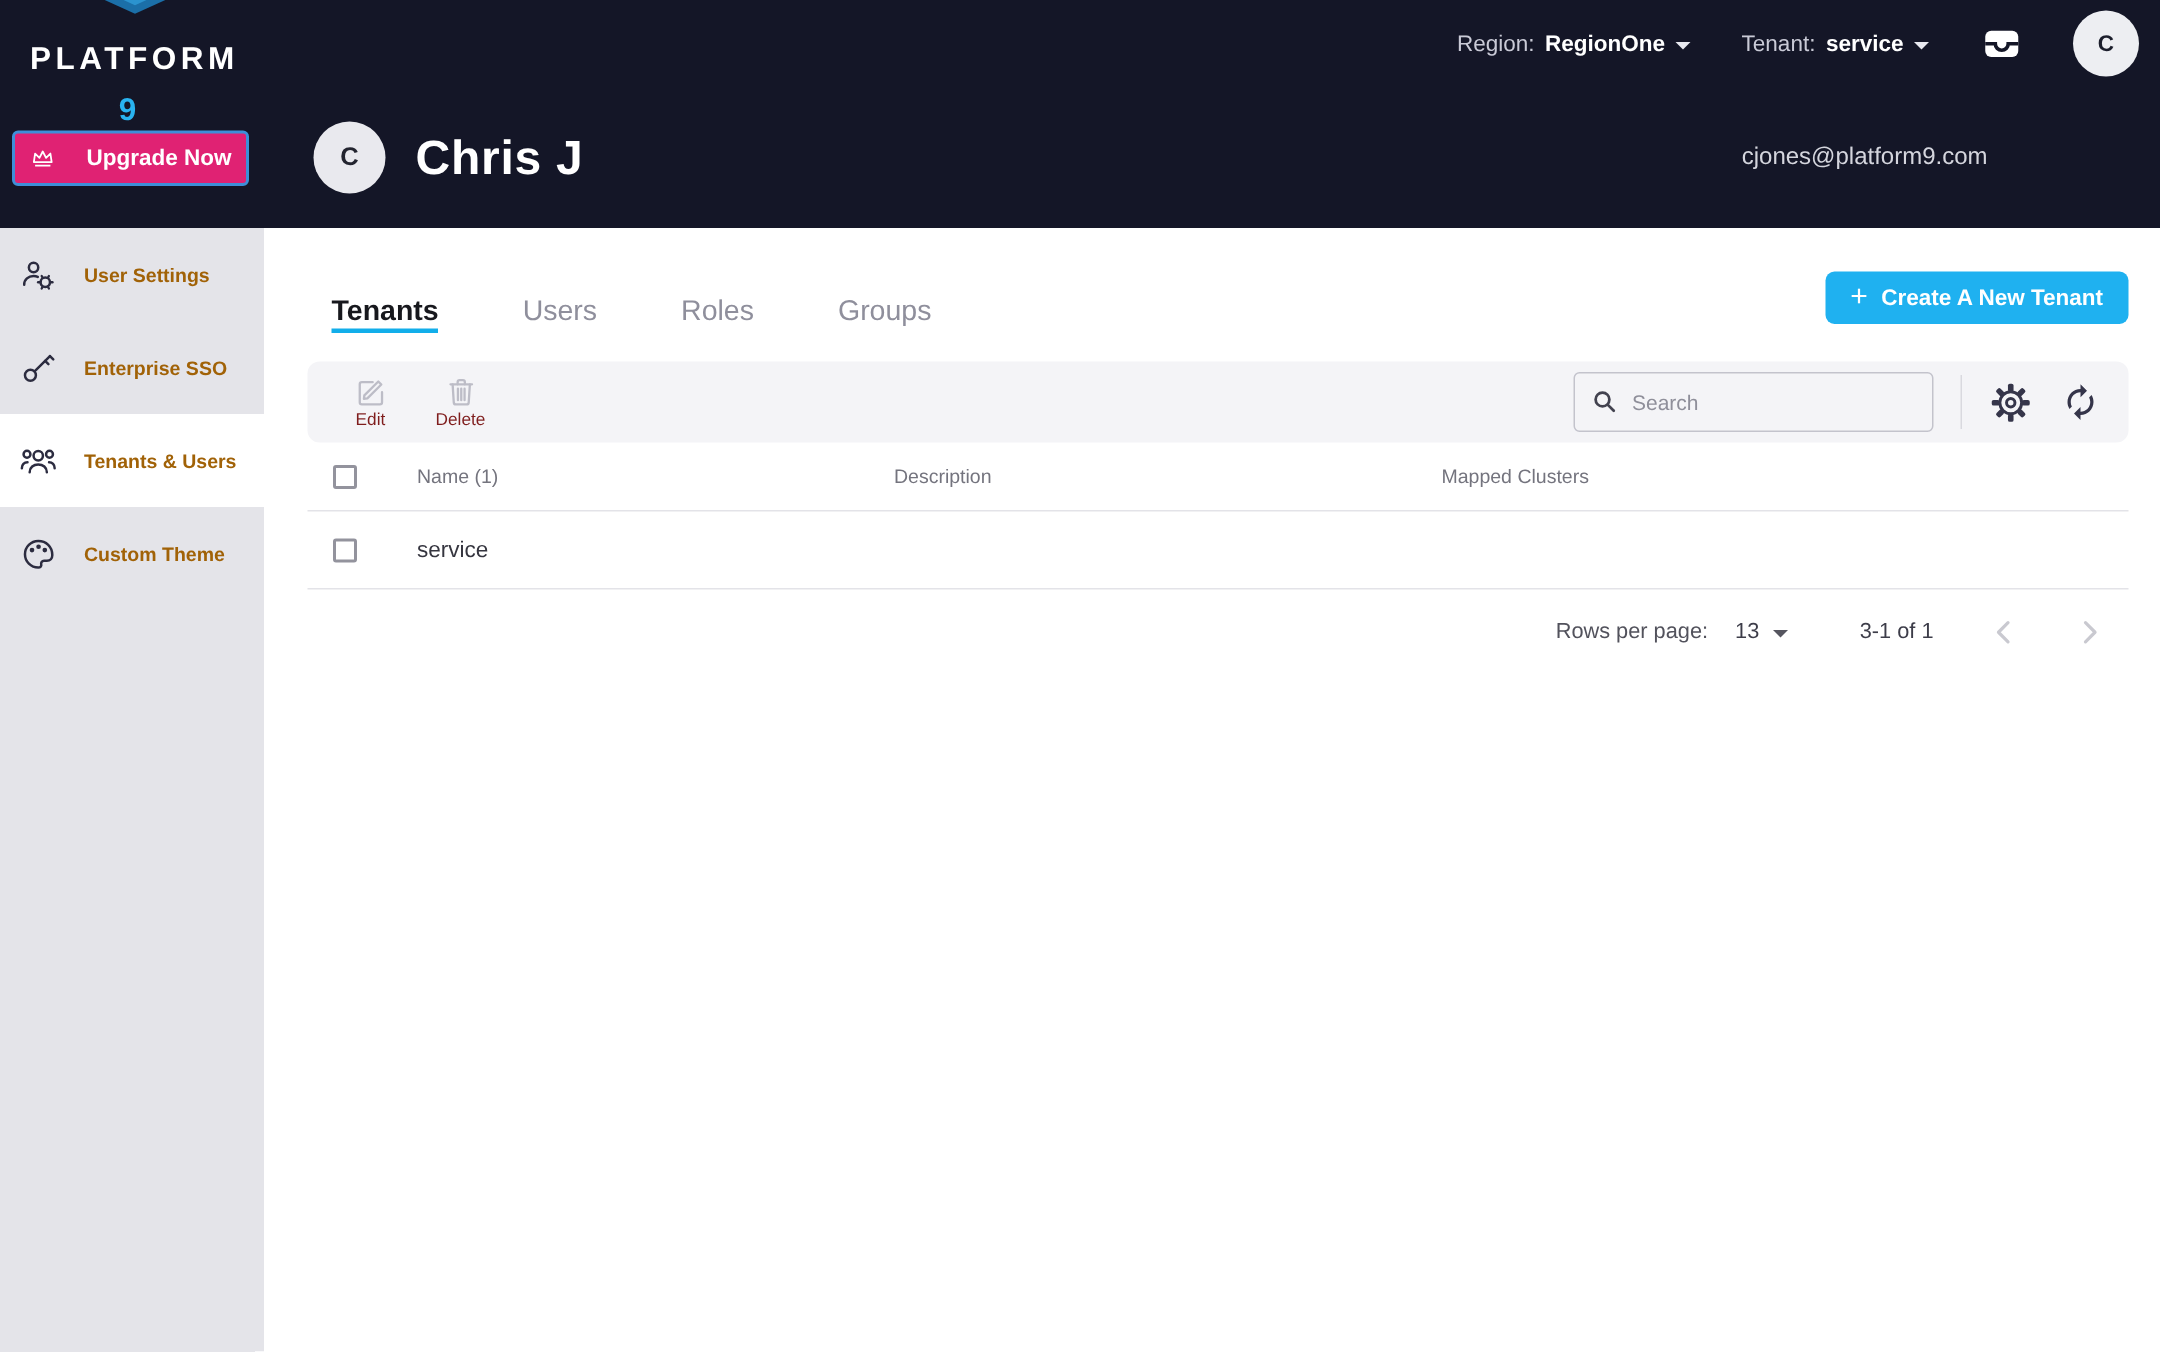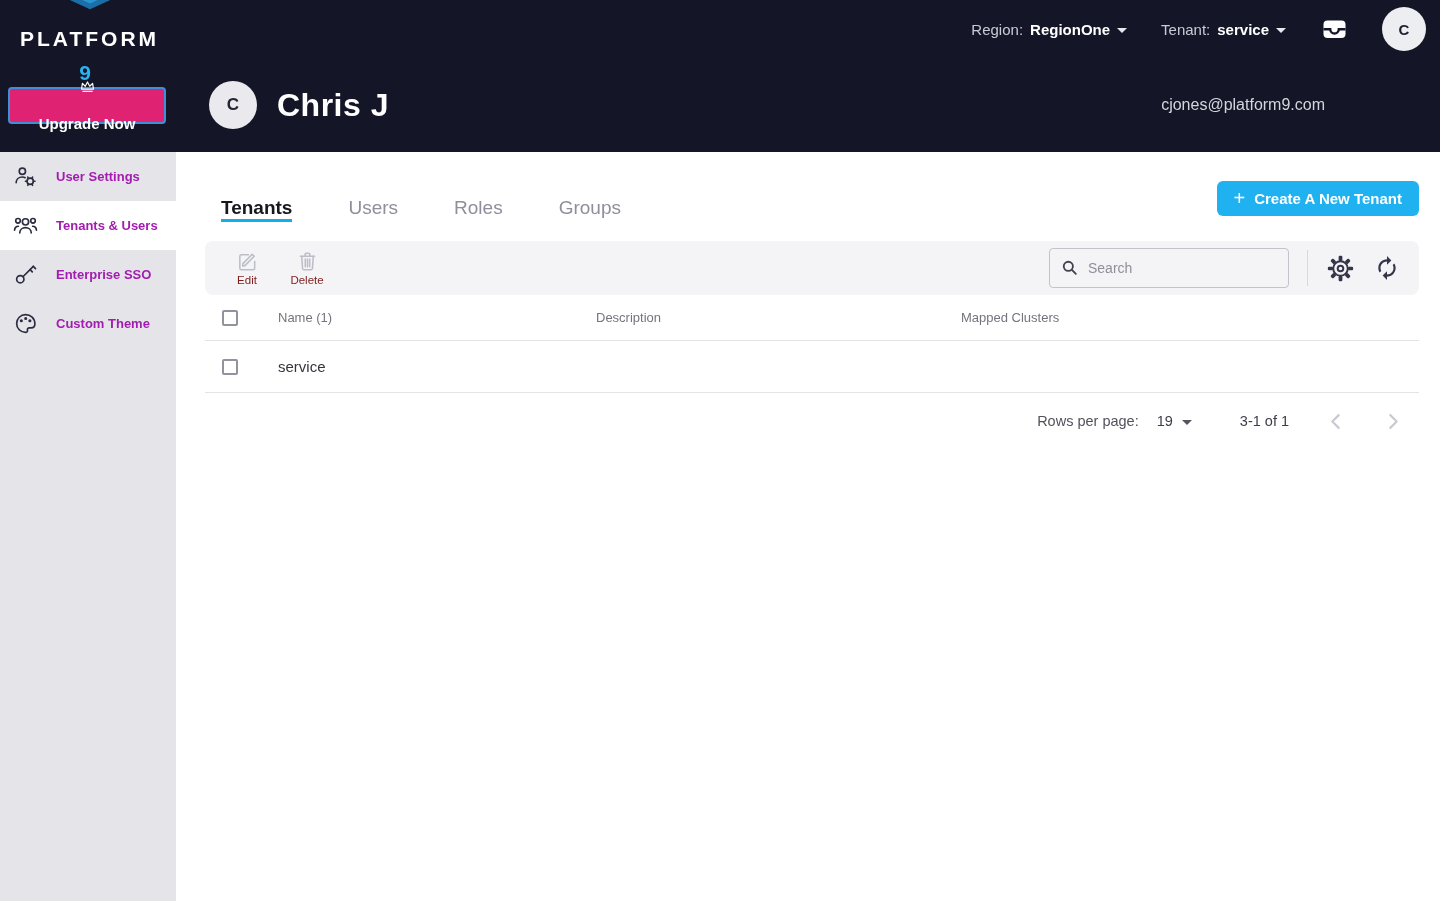--- a/index.html
+++ b/index.html
@@ -16,31 +16,31 @@
   .tb-select { display:flex; align-items:center; gap:7px; font-size:15px; color:#c9cad6; cursor:pointer; }
   .tb-select b { color:#fff; font-weight:700; }
   .caret { width:0; height:0; border-left:5px solid transparent; border-right:5px solid transparent;
            border-top:5px solid #e8e9f0; margin-top:2px; }
   .tb-avatar { width:44px; height:44px; border-radius:50%; background:#edeef2; color:#1c1e2c;
     display:flex; align-items:center; justify-content:center; font-size:15px; font-weight:600; cursor:pointer; }
 
   .profile-row { height:94px; display:flex; align-items:center; }
   .upgrade-btn { margin-left:8px; width:158px; height:37px; background:#e02273;
     border:2px solid #3e8fd8; border-radius:4px; color:#fff; display:flex; align-items:center;
-    justify-content:center; gap:21px; font-size:15px; font-weight:600; cursor:pointer;flex-direction:column; }
+    justify-content:center; gap:21px; font-size:15px; font-weight:600; cursor:pointer; }
   .profile-avatar { margin-left:43px; width:48px; height:48px; border-radius:50%; background:#e9e9ee;
     color:#23242f; display:flex; align-items:center; justify-content:center; font-size:17px; font-weight:600; }
   .profile-name { margin-left:20px; font-size:32px; font-weight:700; letter-spacing:.5px; }
   .profile-email { margin-left:auto; margin-right:115px; font-size:16px; color:#d4d5dd; }
 
   
   .body-row { display:flex; height:749px; }
   .sidebar { width:176px; background:#e4e4e9; flex-shrink:0; }
-  .side-item { height:49px; display:flex; align-items:center; padding-left:12px; gap:18px;
-    cursor:pointer; color:#a21caf; }
+  .side-item { height:62px; display:flex; align-items:center; padding-left:12px; gap:18px;
+    cursor:pointer; color:#a16207; }
   .side-item.active { background:#fff; }
   .side-item .lbl { font-size:13px; font-weight:700; }
   .side-icon { width:26px; height:26px; display:flex; align-items:center; justify-content:center; }
 
   .content { flex:1; background:#fff; padding:0 21px 0 29px; }
 
   .tabs-row { display:flex; align-items:flex-end; padding-left:16px; margin-top:26px; height:44px; }
   .tab { font-size:19px; color:#8f8f9c; padding-bottom:0; margin-right:56px; cursor:pointer;
     border-bottom:3px solid transparent; }
   .tab.active { color:#17181d; font-weight:700; border-bottom-color:#12aeea; }
@@ -161,44 +161,44 @@
             <line x1="14.8" y1="19.4" x2="14.2" y2="20.5"></line>
             <line x1="13.1" y1="16.5" x2="11.9" y2="16.5"></line>
             <line x1="14.8" y1="13.6" x2="14.2" y2="12.5"></line>
             <line x1="18.2" y1="13.6" x2="18.8" y2="12.5"></line>
           </g>
         </svg>
       </span>
       <span class="lbl">User Settings</span>
     </div>
 
+    <div class="side-item">
+      <span class="side-icon">
+        <svg width="25" height="25" viewBox="0 0 24 24" fill="none" stroke="#2c2c40" stroke-width="1.6" stroke-linecap="round">
+          <circle cx="7" cy="16.5" r="3.5"></circle>
+          <line x1="9.8" y1="13.9" x2="19.5" y2="4.2"></line>
+          <line x1="19.5" y1="4.2" x2="21.6" y2="6.3"></line>
+          <line x1="16.4" y1="7.3" x2="18.5" y2="9.4"></line>
+        </svg>
+      </span>
+      <span class="lbl">Enterprise SSO</span>
+    </div>
+
     <div class="side-item active">
       <span class="side-icon">
         <svg width="25" height="25" viewBox="0 0 24 24" fill="none" stroke="#2c2c40" stroke-width="1.6" stroke-linecap="round">
           <circle cx="12" cy="8.5" r="3"></circle>
           <path d="M6.5 19c0-3 2.5-5 5.5-5s5.5 2 5.5 5"></path>
           <circle cx="4.8" cy="7.5" r="2.2"></circle>
           <path d="M1.5 16.5c0-2.3 1.5-3.8 3.6-3.8"></path>
           <circle cx="19.2" cy="7.5" r="2.2"></circle>
           <path d="M22.5 16.5c0-2.3-1.5-3.8-3.6-3.8"></path>
         </svg>
       </span>
       <span class="lbl">Tenants &amp; Users</span>
-    </div>
-
-    <div class="side-item">
-      <span class="side-icon">
-        <svg width="25" height="25" viewBox="0 0 24 24" fill="none" stroke="#2c2c40" stroke-width="1.6" stroke-linecap="round">
-          <circle cx="7" cy="16.5" r="3.5"></circle>
-          <line x1="9.8" y1="13.9" x2="19.5" y2="4.2"></line>
-          <line x1="19.5" y1="4.2" x2="21.6" y2="6.3"></line>
-          <line x1="16.4" y1="7.3" x2="18.5" y2="9.4"></line>
-        </svg>
-      </span>
-      <span class="lbl">Enterprise SSO</span>
     </div>
 
     <div class="side-item">
       <span class="side-icon">
         <svg width="25" height="25" viewBox="0 0 24 24" fill="none" stroke="#2c2c40" stroke-width="1.6" stroke-linecap="round">
           <path d="M12 3.5c-4.7 0-8.5 3.8-8.5 8.5s3.8 8.5 8.5 8.5c1.4 0 2.2-.9 1.9-2-.3-1.2.4-2.3 1.8-2.3h1.8c2.2 0 3.5-1.6 3.5-3.7C21 7 17 3.5 12 3.5z"></path>
           <circle cx="8" cy="9.3" r="0.7" fill="#2c2c40"></circle>
           <circle cx="12.2" cy="7.2" r="0.7" fill="#2c2c40"></circle>
           <circle cx="16.2" cy="9.3" r="0.7" fill="#2c2c40"></circle>
         </svg>
@@ -291,21 +291,21 @@
         <div class="checkbox"></div>
       </div>
       <div class="col-name">service</div>
       <div class="col-desc"></div>
       <div class="col-mapped"></div>
     </div>
 
     <div class="pagination">
       <span>Rows per page:</span>
       <div class="rpp-select">
-        <span>19</span>
+        <span>13</span>
         <span class="caret-dark"></span>
       </div>
       <span class="range-text">3-1 of 1</span>
       <div class="page-btn">
         <svg width="13" height="17" viewBox="0 0 12 16" fill="none" stroke="#c9c9d0" stroke-width="2" stroke-linecap="round" stroke-linejoin="round">
           <polyline points="9,2 3,8 9,14"></polyline>
         </svg>
       </div>
       <div class="page-btn">
         <svg width="13" height="17" viewBox="0 0 12 16" fill="none" stroke="#c9c9d0" stroke-width="2" stroke-linecap="round" stroke-linejoin="round">

